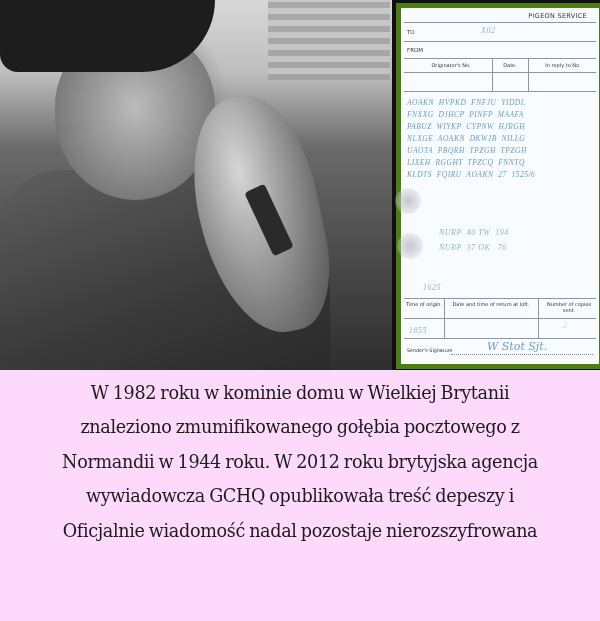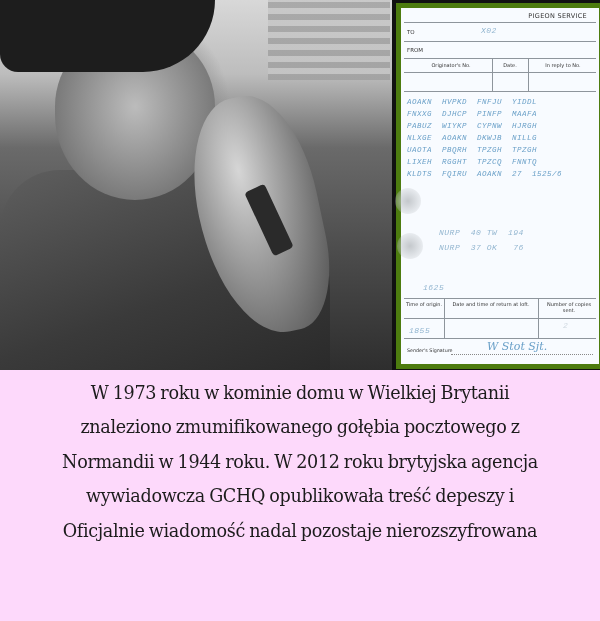--- a/index.html
+++ b/index.html
@@ -18,21 +18,21 @@
     .photo .uniform { position: absolute; left: 0; top: 170px; width: 330px; height: 200px; background: linear-gradient(160deg, #5f5f5f, #3a3a3a 60%, #2a2a2a); border-radius: 60px 120px 0 0; }
     .photo .pigeon { position: absolute; left: 200px; top: 95px; width: 120px; height: 240px; background: radial-gradient(ellipse at 40% 30%, #d6d6d6, #8f8f8f 50%, #474747); border-radius: 50% 50% 40% 60%; transform: rotate(-12deg); }
     .photo .canister { position: absolute; left: 258px; top: 185px; width: 22px; height: 70px; background: #2a2a2a; transform: rotate(-25deg); border-radius: 4px; }
     .watermark { position: absolute; left: 244px; top: 352px; height: 18px; padding: 0 6px; background: #7f1d1d; color: #e8e8e8; font-family: "DejaVu Serif", serif; font-weight: bold; font-size: 12.5px; line-height: 18px; letter-spacing: -0.2px; margin-top: 23px; }
     .form { position: absolute; left: 396px; top: 3px; width: 198px; height: 356px; background: #f8fbff; border: 5px solid #4d7c0f; color: #333; font-family: "DejaVu Sans", sans-serif; }
     .form .head { position: absolute; right: 12px; top: 4px; font-size: 6.5px; letter-spacing: .3px; color: #333; }
     .form .row-line { position: absolute; left: 3px; right: 3px; height: 1px; background: #8e959c; }
     .form .lbl { position: absolute; left: 6px; font-size: 5.5px; color: #333; }
     .form .tbl-head { position: absolute; font-size: 5px; color: #333; text-align: center; }
     .form .vline { position: absolute; width: 1px; background: #8e959c; }
-    .form .hand { position: absolute; color: #6aa0c8; font-family: Liberation Mono, monospace; font-style: italic; font-size: 7.5px; letter-spacing: .5px; white-space: pre; }
+    .form .hand { position: absolute; color: #6aa0c8; font-family: Liberation Serif, serif; font-style: italic; font-size: 7.5px; letter-spacing: .5px; white-space: pre; }
     .form .hand.big { font-size: 8px; color: #93b6d0; }
     .form .sig-lbl { position: absolute; left: 6px; top: 340px; font-size: 4.8px; color: #333; }
     .form .sig-dots { position: absolute; left: 50px; right: 6px; top: 346px; border-bottom: 1px dotted #888; }
     .form .sig { position: absolute; left: 86px; top: 332px; color: #6aa0c8; font-family: "DejaVu Serif", serif; font-style: italic; font-size: 11px; }
     .form .smudge { position: absolute; width: 26px; height: 26px; border-radius: 50%; background: radial-gradient(circle, #c4c8cc, rgba(200,200,205,0)); }
     .caption { width: 600px; text-align: center; color: #1c1c1c; font-family: "DejaVu Serif", serif; font-size: 17.6px; line-height: 34.4px; padding-top: 6px; letter-spacing: -0.35px; word-spacing: -1px; }
     .caption span { display: block; white-space: nowrap; }
   </style>
 </head>
 <body>
@@ -92,18 +92,18 @@
 
     <div class="sig-lbl">Sender's Signature</div>
     <div class="sig-dots"></div>
     <div class="sig">W Stot Sjt.</div>
   </div>
 
   <div class="watermark">FAKTOPEDIA.pl</div>
 </div>
 
 <div class="caption">
-  <span>W 1973 roku w kominie domu w Wielkiej Brytanii</span>
+  <span>W 1982 roku w kominie domu w Wielkiej Brytanii</span>
   <span>znaleziono zmumifikowanego gołębia pocztowego z</span>
   <span>Normandii w 1944 roku. W 2012 roku brytyjska agencja</span>
   <span>wywiadowcza GCHQ opublikowała treść depeszy i</span>
   <span>Oficjalnie wiadomość nadal pozostaje nierozszyfrowana</span>
 </div>
 
 </body></html>

